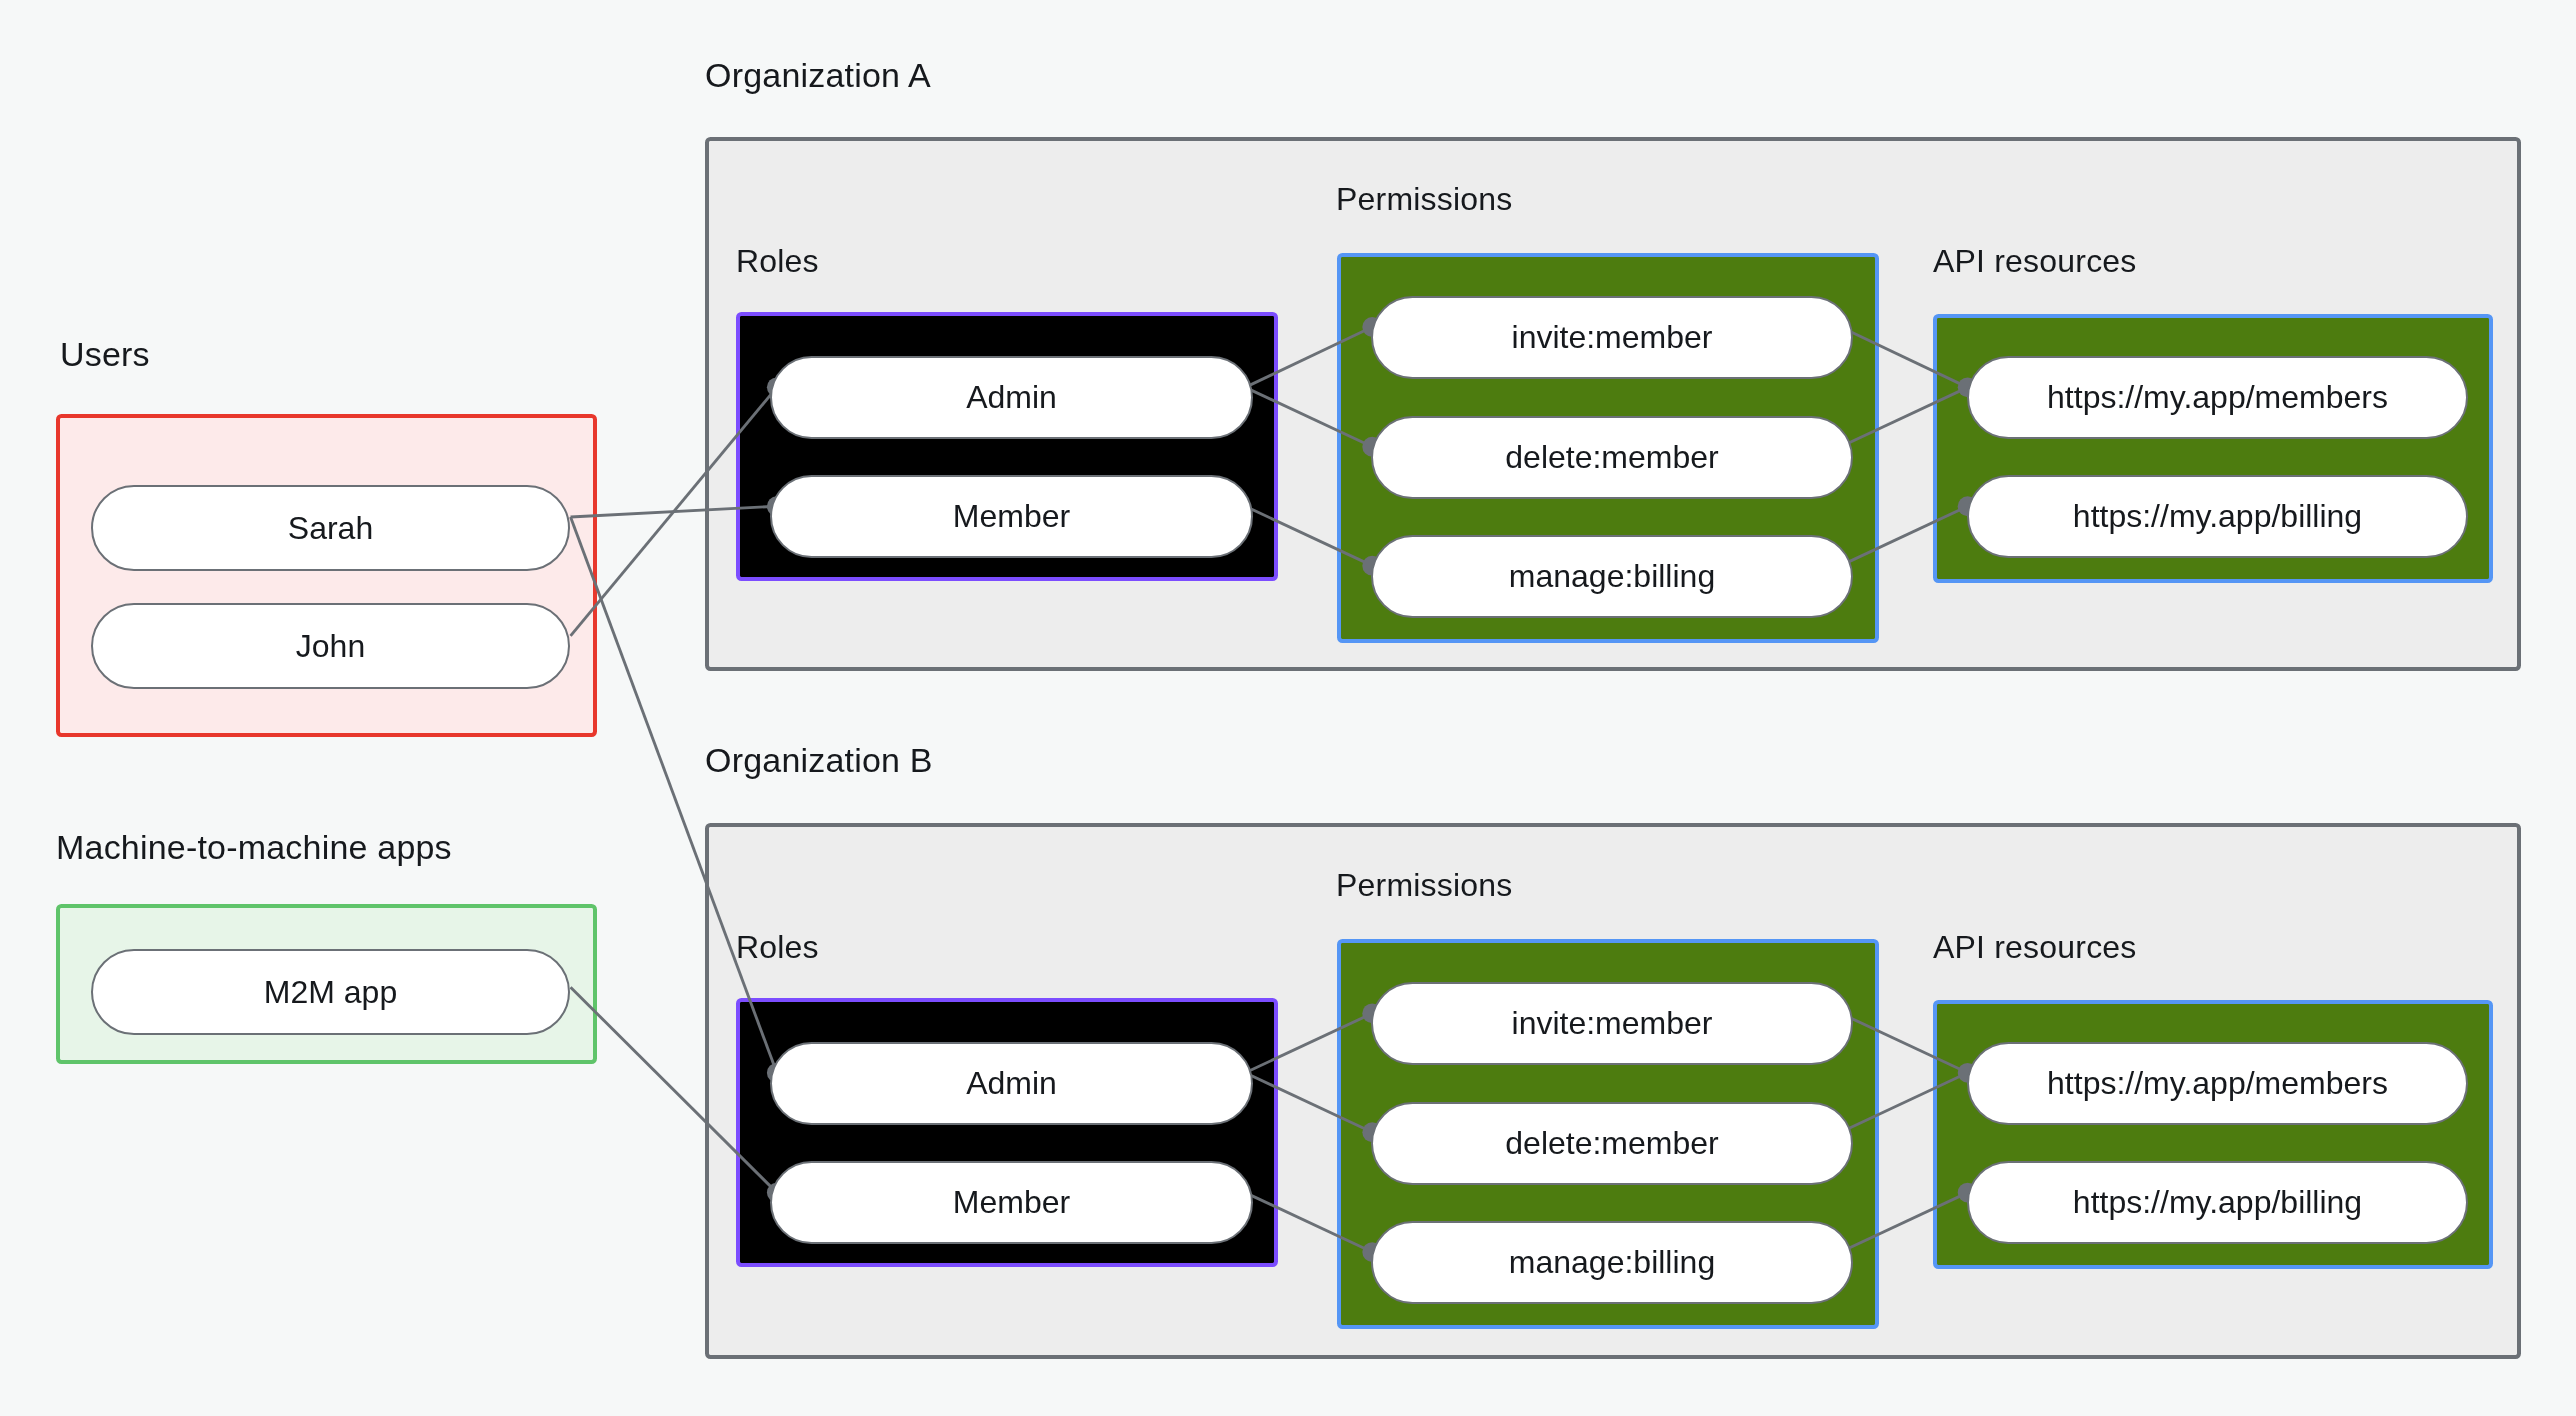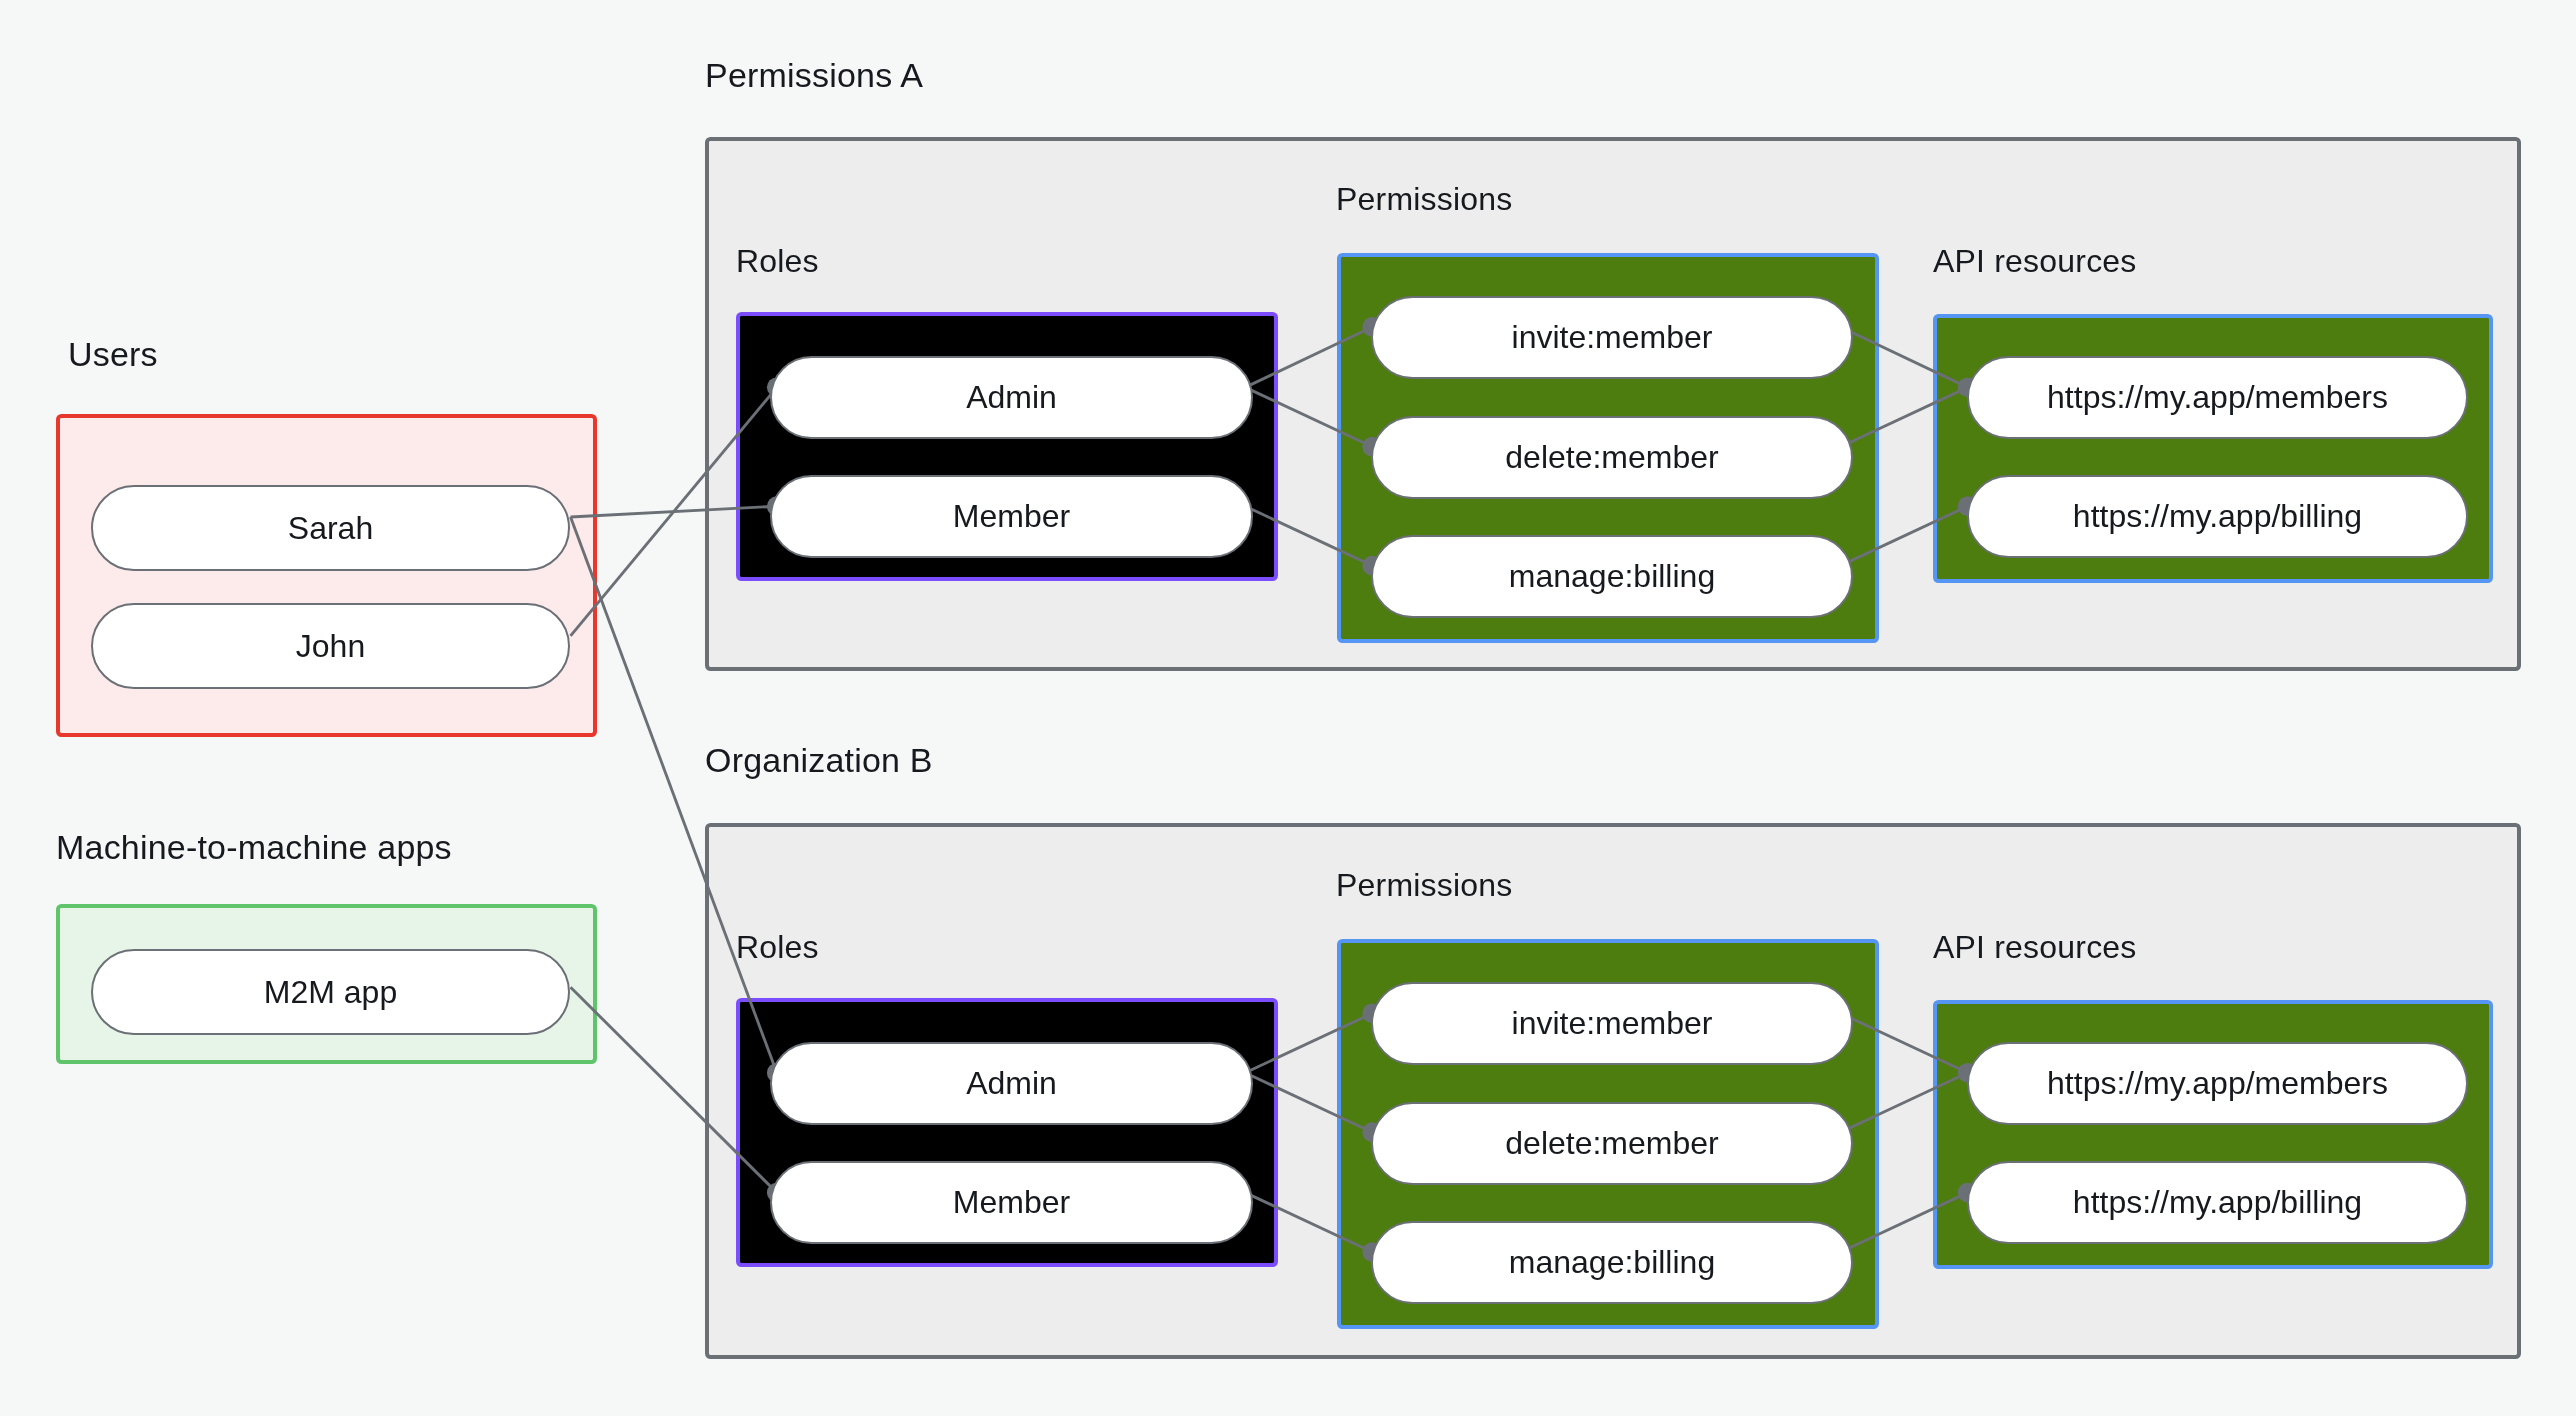--- a/index.html
+++ b/index.html
@@ -116,34 +116,34 @@
 
     <circle cx="862" cy="1191" r="11"></circle>
     <circle cx="862" cy="1324" r="11"></circle>
     <circle cx="1523" cy="1125" r="11"></circle>
     <circle cx="1523" cy="1257" r="11"></circle>
     <circle cx="1523" cy="1390" r="11"></circle>
     <circle cx="2184" cy="1191" r="11"></circle>
     <circle cx="2184" cy="1324" r="11"></circle>
   </svg>
 
-  <div class="caption" style="left:68px; top:335px;text-align:right;">Users</div>
+  <div class="caption" style="left:60px; top:335px;text-align:right;">Users</div>
 
   <div class="group users" style="left:56px; top:414px; width:541px; height:323px;">
     <div class="pill" style="left:31px; top:185px; width:479px; height:86px;">John</div>
     <div class="pill" style="left:31px; top:67px; width:479px; height:86px;">Sarah</div>
   </div>
 
   <div class="caption" style="left:56px; top:828px;">Machine-to-machine apps</div>
 
   <div class="group m2m" style="left:56px; top:904px; width:541px; height:160px;padding-left:36px;">
     <div class="pill" style="left:31px; top:41px; width:479px; height:86px;">M2M app</div>
   </div>
 
-  <div class="caption" style="left:705px; top:56px;">Permissions A</div>
+  <div class="caption" style="left:705px; top:56px;">Organization A</div>
 
   <div class="group org" style="left:705px; top:137px; width:1816px; height:534px;">
 
     <div class="caption" style="left:27px; top:102px; font-size:32px;">Roles</div>
     <div class="group roles" style="left:27px; top:171px; width:542px; height:269px;">
       <div class="pill" style="left:30px; top:40px; width:483px; height:83px;">Admin</div>
       <div class="pill" style="left:30px; top:159px; width:483px; height:83px;">Member</div>
     </div>
 
     <div class="caption" style="left:627px; top:40px; font-size:32px;">Permissions</div>

